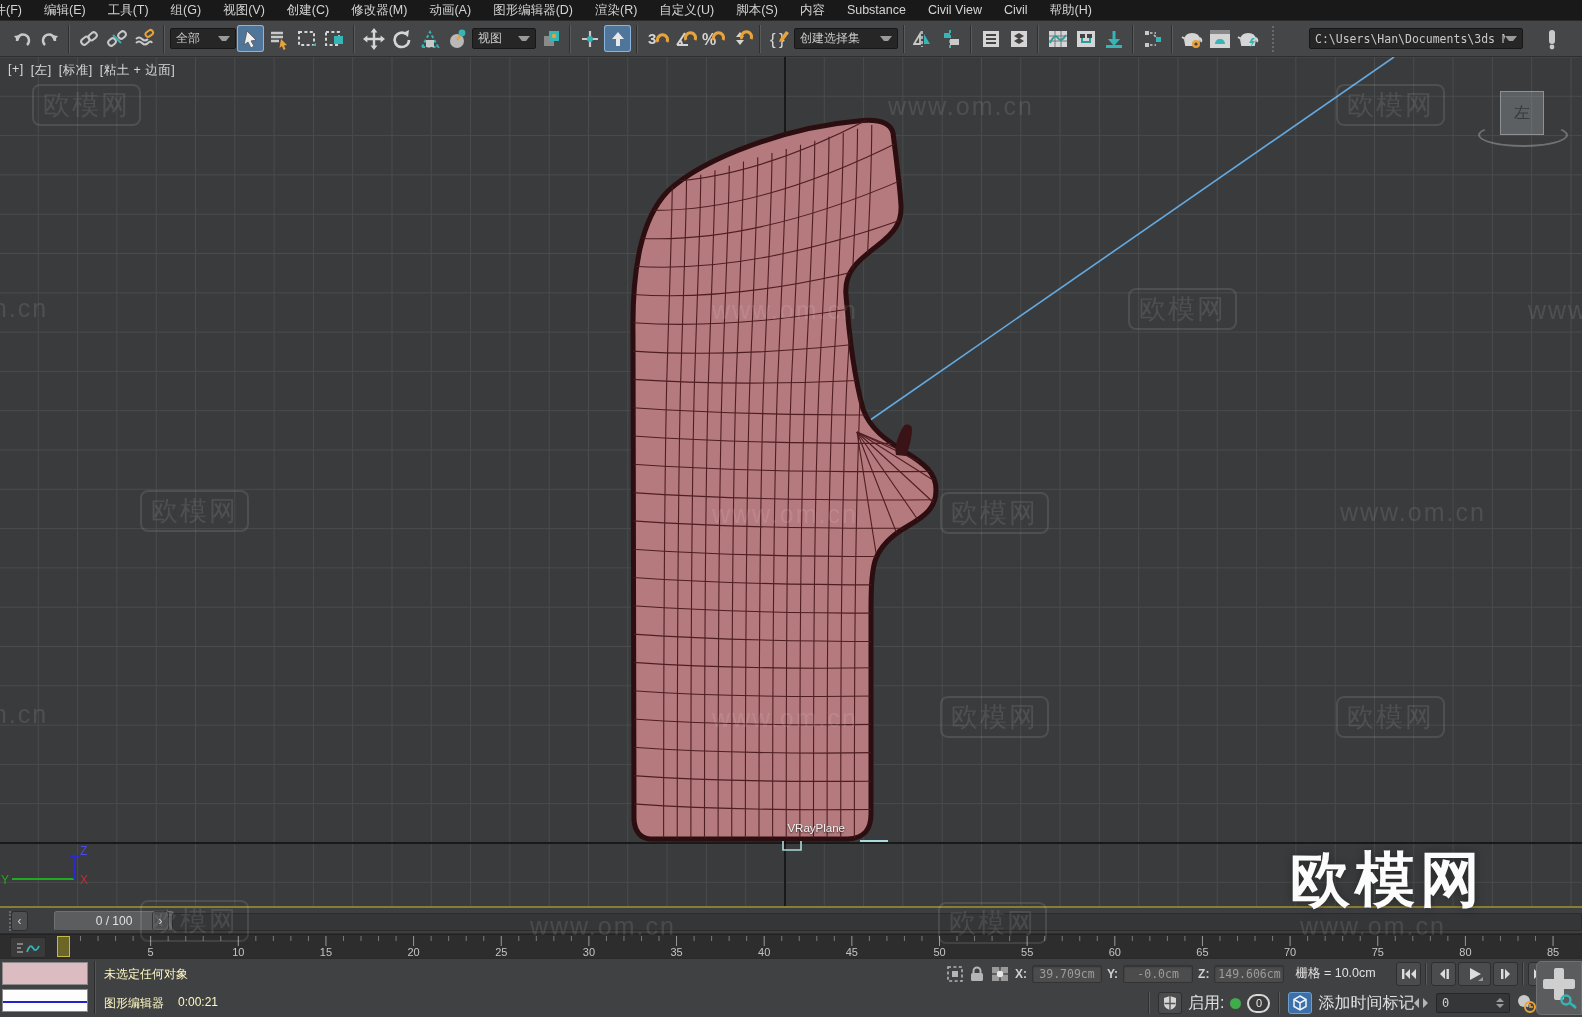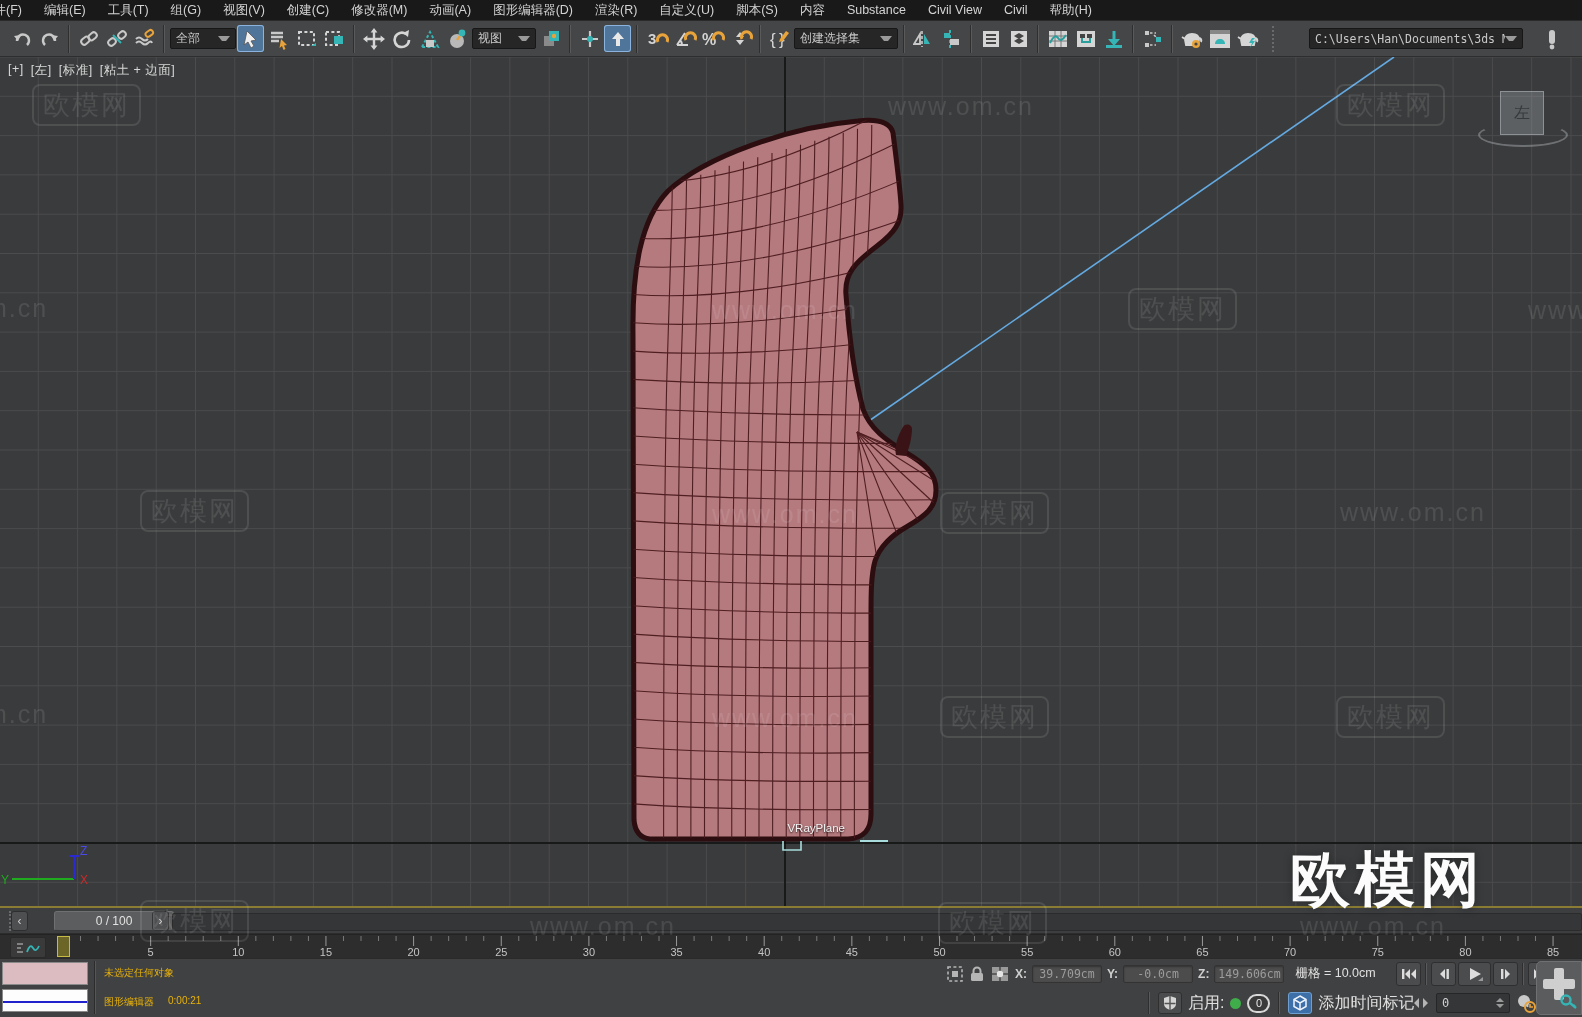--- a/index.html
+++ b/index.html
@@ -68,21 +68,21 @@
   #curve-btn{position:absolute;left:10px;top:2px;width:34px;height:19px;background:#3a3a3a;border:1px solid #2a2a2a;border-radius:2px;
     display:flex;align-items:center;justify-content:center;}
   #playhead{position:absolute;left:57px;top:1px;width:13px;height:21px;background:#6b6527;border:1px solid #c4ba45;box-sizing:border-box;}
   
   #statusbar{position:absolute;left:0;top:958px;width:100%;height:59px;background:#404142;border-top:1px solid #2a2a2a;box-sizing:border-box;}
   .mini-listener{position:absolute;left:2px;width:86px;height:23px;border:1px solid #8a8a8a;box-sizing:border-box;}
   #listener-pink{top:3px;background:#dcbcc0;}
   #listener-white{top:30px;background:#fdfdfd;}
   #listener-white .blue-line{position:absolute;left:0;right:0;top:11px;height:2px;background:#2222cc;}
   .sb-groove{position:absolute;left:94px;top:2px;width:0;height:53px;border-left:1px solid #2c2c2c;border-right:1px solid #565656;}
-  .sb-text{position:absolute;left:104px;font-size:10px;color:#eab308;white-space:nowrap;}
+  .sb-text{position:absolute;left:104px;font-size:12px;color:#fef9c3;white-space:nowrap;}
   #selection-text{top:7px;}
   #prompt-row{top:36px;display:flex;gap:14px;}
   .cluster{position:absolute;display:flex;align-items:center;}
   #transform-cluster{left:946px;top:2px;height:25px;gap:5px;}
   .coord-label{font-size:12px;color:#cfcfcf;font-weight:bold;}
   .coord-field{width:70px;height:18px;background:#4c4c4d;border:1px solid #333;border-radius:2px;
     box-shadow:inset 0 1px 2px rgba(0,0,0,.35);color:#9c9c9c;font-size:11.5px;
     font-family:"DejaVu Sans Mono","Liberation Mono",monospace;display:flex;align-items:center;justify-content:center;box-sizing:border-box;}
   #grid-text{font-size:12.5px;color:#e0e0e0;margin-left:6px;white-space:nowrap;}
   #playback-cluster{left:1396px;top:2px;height:26px;gap:2px;}

